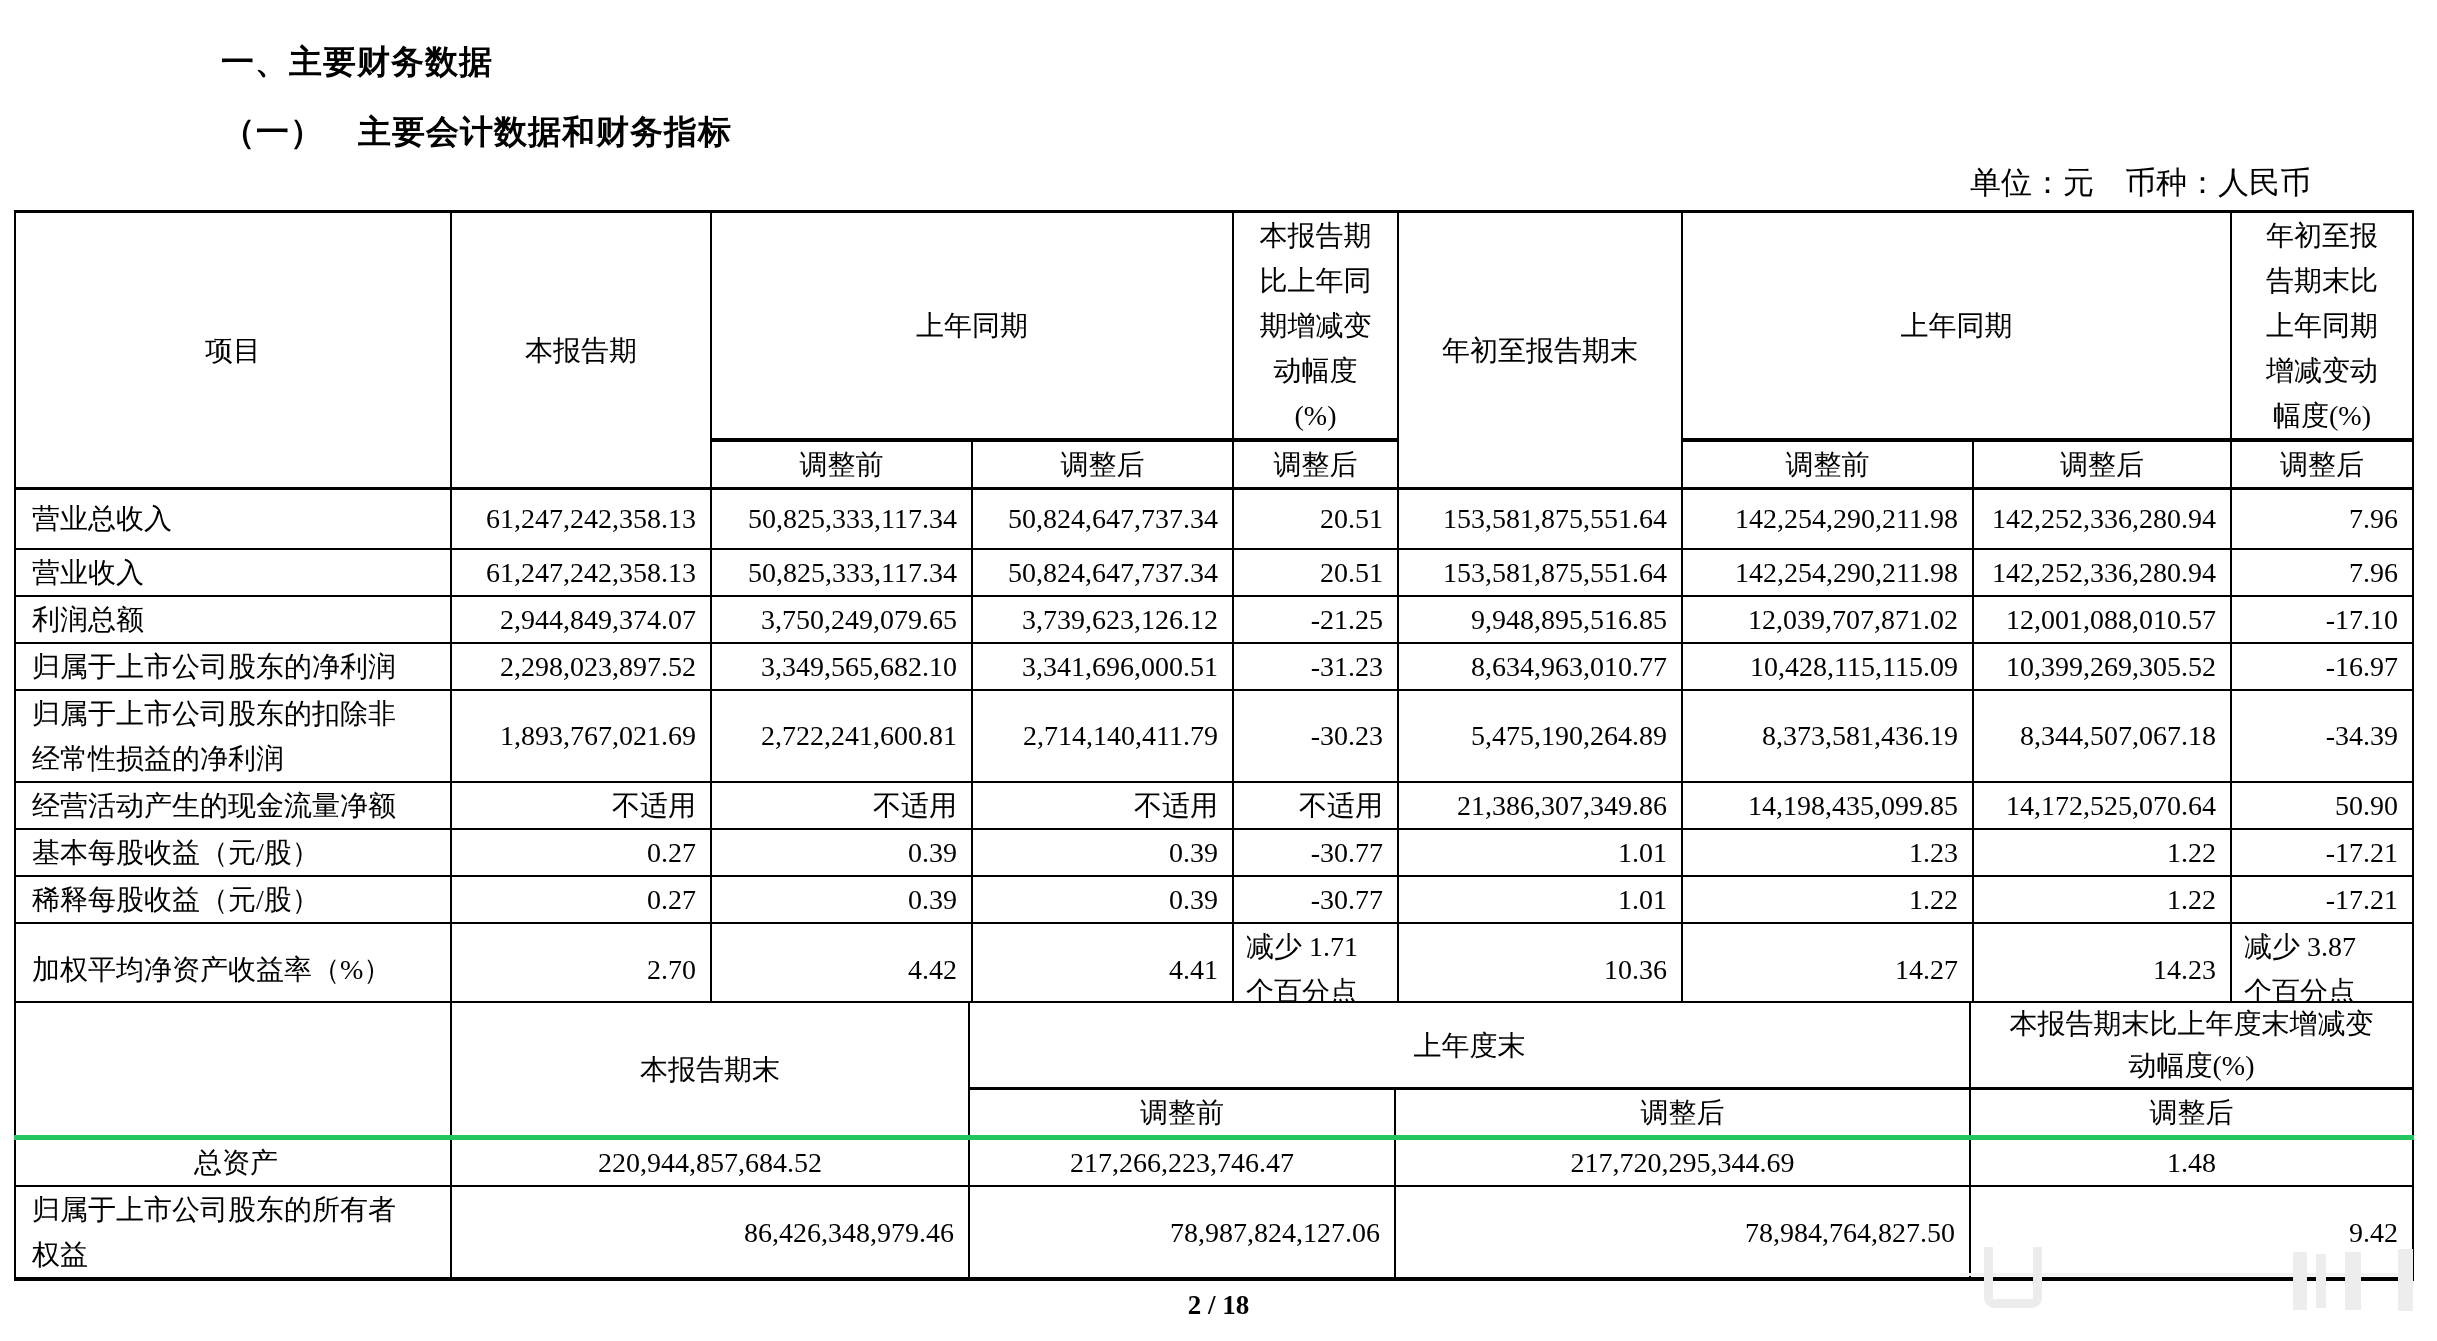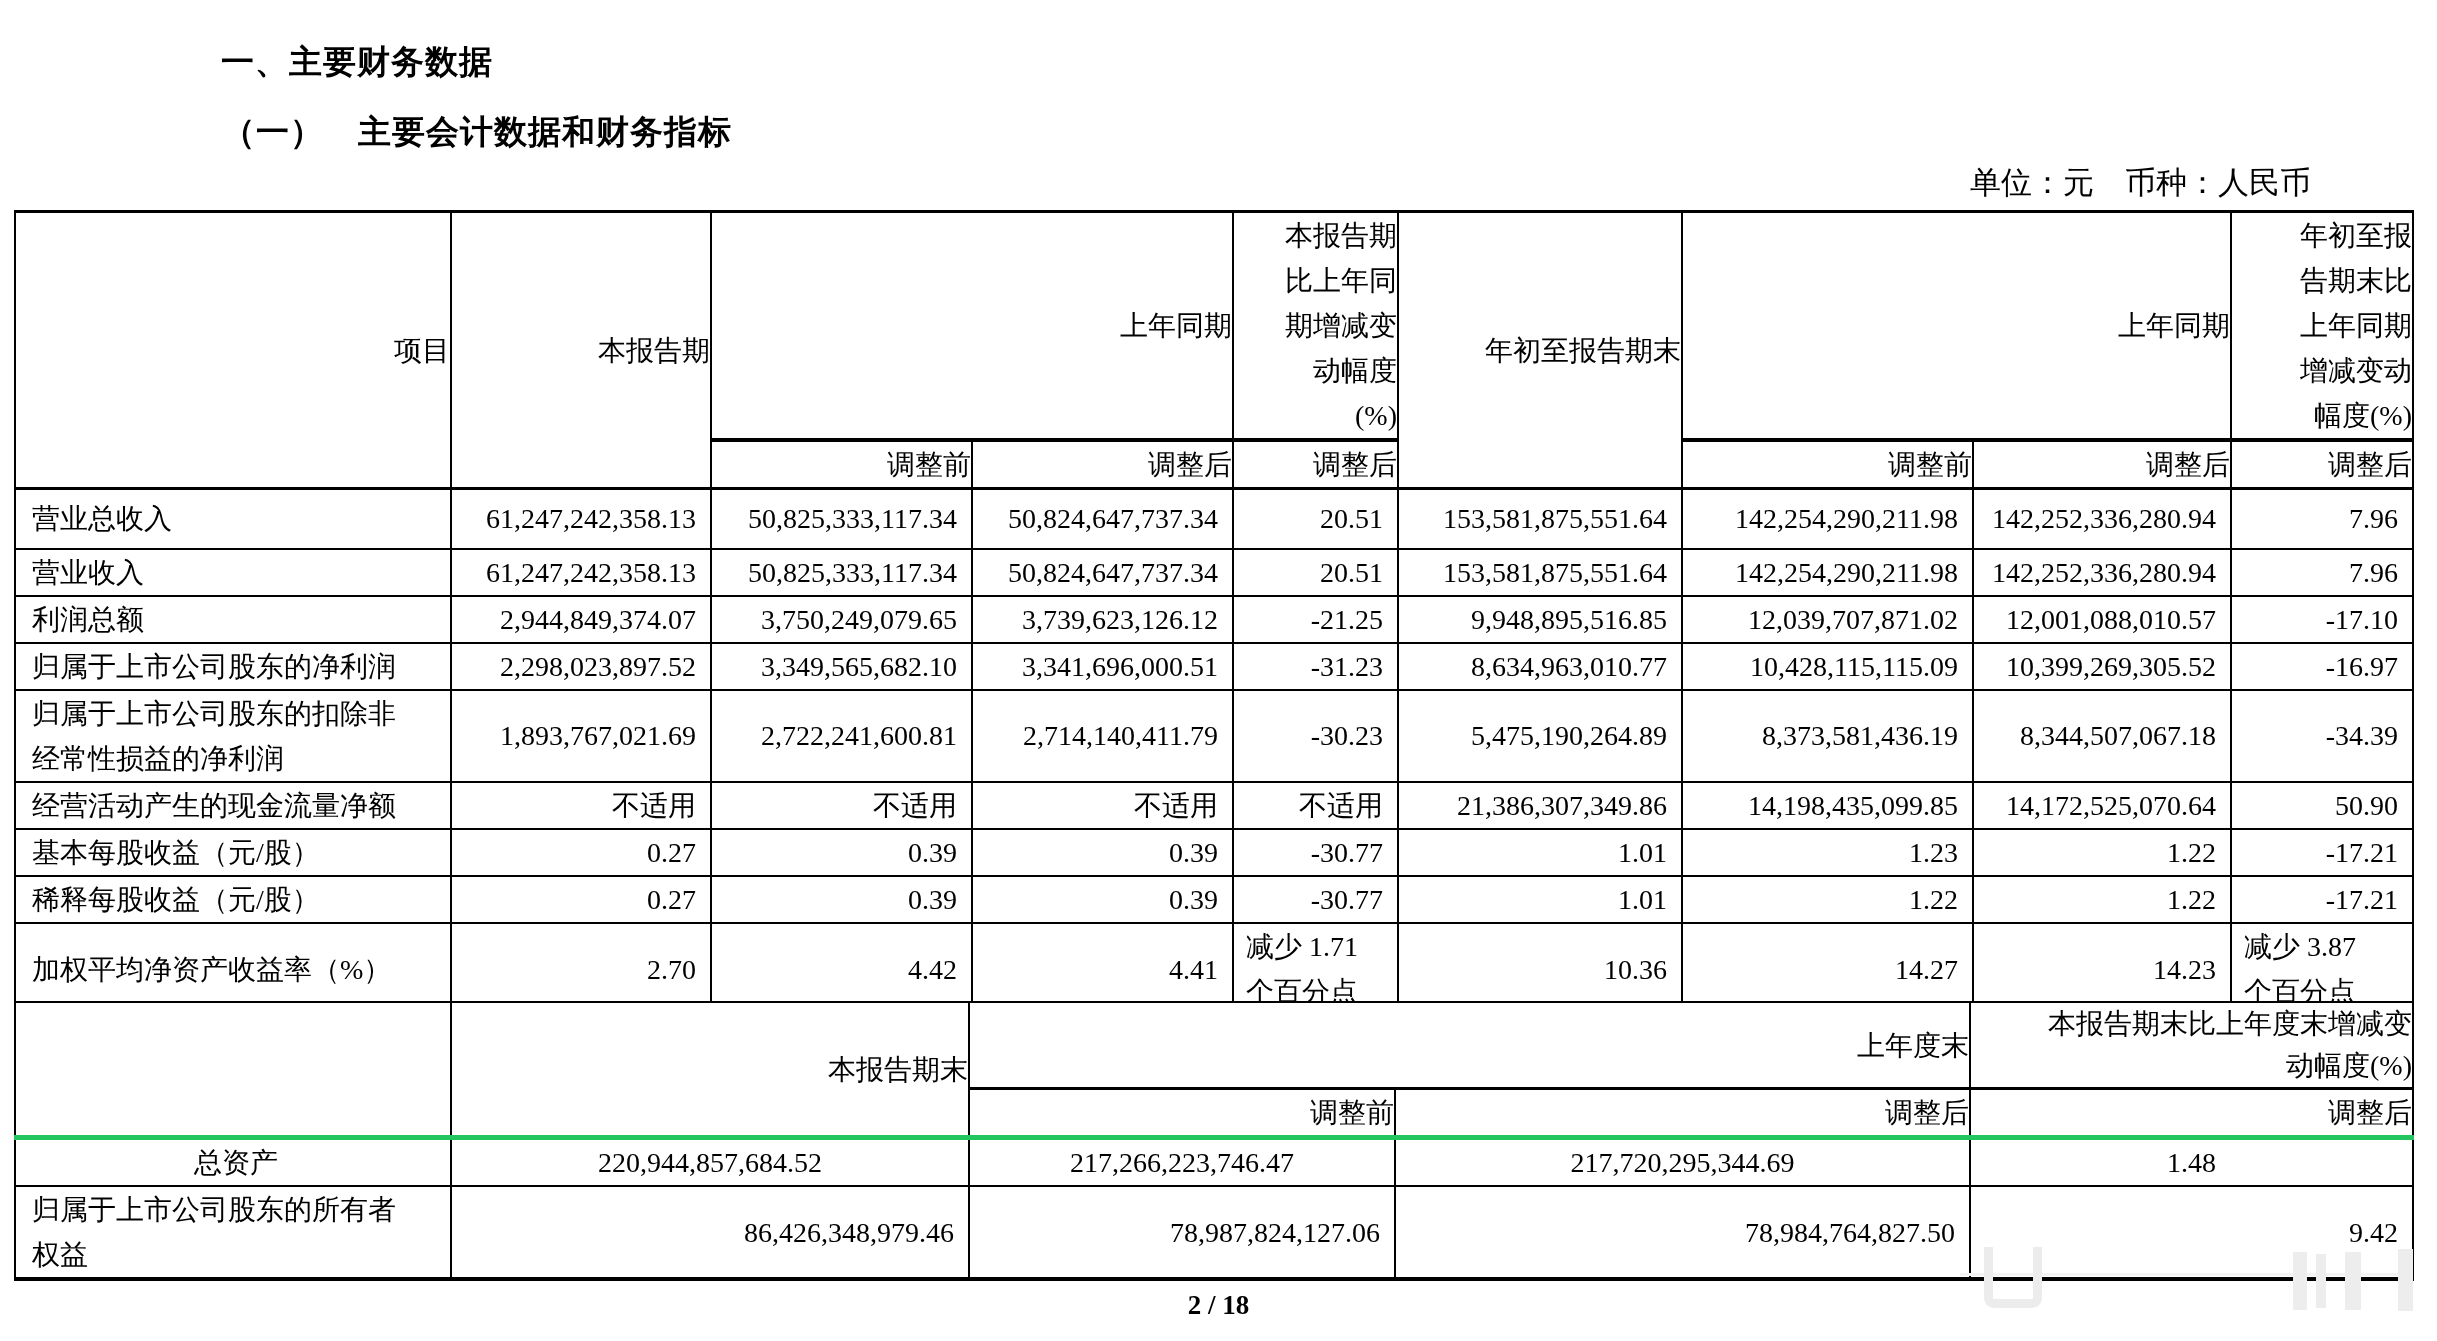--- a/index.html
+++ b/index.html
@@ -33,21 +33,21 @@
   }
   #table1{top:210px;width:2398px;border:2px solid #000;border-top:3px solid #000;}
   #table2{top:1001px;width:2398px;border:2px solid #000;border-bottom:4px solid #000;}
   td{
     border:2px solid #000;
     font-size:28px;line-height:45px;
     padding:0;vertical-align:middle;
     overflow:hidden;
     white-space:pre-line;
   }
-  .c{text-align:right;}
+  .c{text-align:center;}
   .tall{line-height:45px;}
   .t2tall{line-height:42px;}
   #table1 tr.hr1{height:227px;}
   #table1 tr.hr2{height:45px;}
   #table1 tr.hr2 td{border-top:4px solid #000;}
   #table1 tbody tr:first-child td{border-top:3px solid #000;}
   #table2 tr.hr1{height:85px;}
   #table2 tr.hr2{height:48px;}
   #table2 tr.hr2 td{border-top:3px solid #000;}
   #table2 tbody tr:first-child td{border-top:5px solid #22c55e;text-align:center;}

